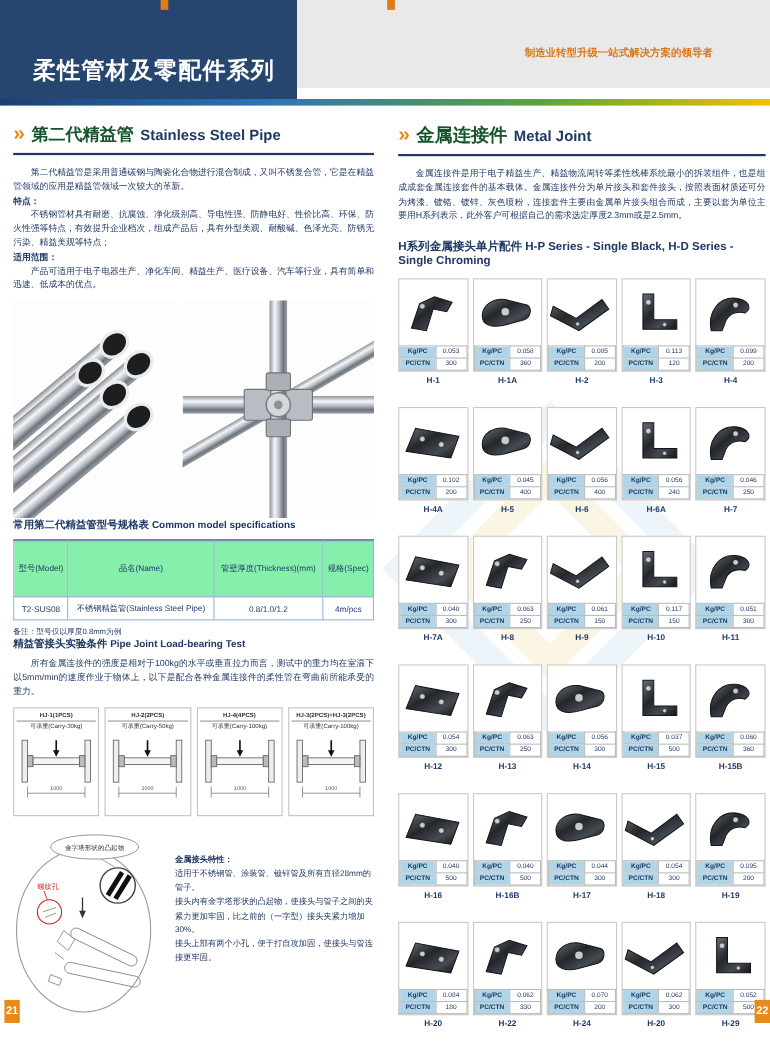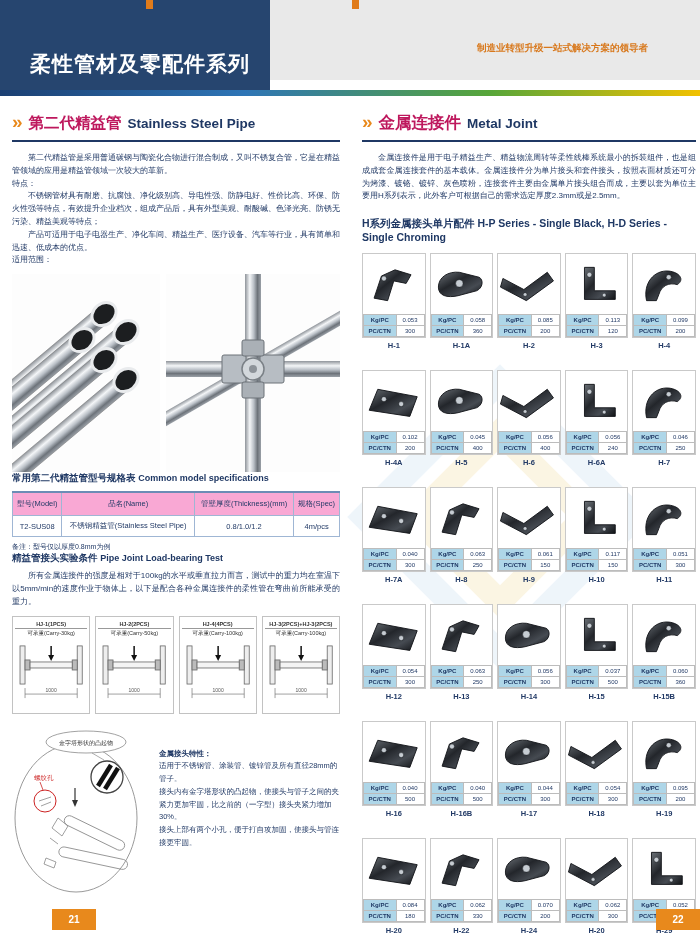--- a/index.html
+++ b/index.html
@@ -14,54 +14,54 @@
   .hdr-bar{position:absolute;left:0;top:90px;width:700px;height:6px;
            background:linear-gradient(90deg,#1b3f72 0%,#2e75b6 35%,#57a639 70%,#f2c100 100%);}
   .tab{position:absolute;top:0;width:7px;height:9px;background:#e07b1a;}
 
   
   .col-left{position:absolute;left:12px;top:112px;width:328px;}
   .col-right{position:absolute;left:362px;top:112px;width:334px;}
 
   .sec{display:flex;align-items:baseline;gap:6px;border-bottom:2.5px solid #1f3864;padding-bottom:6px;}
   .chev{color:#e8891c;font-weight:bold;font-size:19px;line-height:1;}
-  .sec-zh{font-size:15.5px;font-weight:bold;color:#be185d;}
+  .sec-zh{font-size:15.5px;font-weight:bold;color:#14532d;}
   .sec-en{font-size:13.5px;font-weight:bold;color:#1f3864;}
 
   .pt{font-size:8px;line-height:1.6;margin:0;text-align:justify;color:#223a66;}
   .indent{text-indent:2em;}
-  .plabel{font-weight:normal;}
+  .plabel{font-weight:bold;}
   .para-block{margin-top:10px;}
 
   
   .photos{display:flex;gap:6px;margin-top:7px;height:198px;}
   .photos svg{display:block;}
 
   .sub{font-size:9.5px;font-weight:bold;color:#1f3864;}
   .sub .en{font-size:9px;}
 
   table.spec{width:100%;border-collapse:collapse;margin-top:6px;font-size:7.5px;text-align:center;}
-  table.spec th{font-weight:normal;color:#223a66;border:1px solid #9fb6d4;border-top:2px solid #6c8cb5;padding:6px 2px;background:#f9a8d4;}
+  table.spec th{font-weight:normal;color:#223a66;border:1px solid #9fb6d4;border-top:2px solid #6c8cb5;padding:20px 2px;background:#86efac;}
   table.spec td{border:1px solid #9fb6d4;padding:5px 2px;}
   .note{font-size:7px;margin-top:5px;}
 
   .panels{display:flex;gap:5px;margin-top:7px;}
   .panel{flex:1;border:1px solid #c2c2c2;background:#fff;padding:4px 2px 5px;}
   .tp-title{font-size:5.5px;font-weight:bold;text-align:center;color:#333;border-bottom:1px solid #999;
             padding-bottom:1px;white-space:nowrap;overflow:hidden;}
   .tp-cap{font-size:5.5px;text-align:center;color:#333;margin-top:1px;white-space:nowrap;overflow:hidden;}
   svg.tp{width:100%;height:64px;margin-top:3px;}
 
   .bottom-left{display:flex;margin-top:8px;}
   .circle-svg{width:135px;height:172px;flex:none;}
   .features{margin-left:12px;padding-top:26px;font-size:7.5px;line-height:1.7;}
   .features .ft-title{font-weight:bold;}
 
-  .badge{position:absolute;bottom:20px;width:44px;height:21px;background:#e8891c;color:#fff;
-         font-size:10px;font-weight:bold;display:flex;align-items:center;justify-content:center;margin-left:48px;}
+  .badge{position:absolute;bottom:20px;width:14px;height:21px;background:#e8891c;color:#fff;
+         font-size:10px;font-weight:bold;display:flex;align-items:center;justify-content:center;}
   .badge-left{left:4px;} .badge-right{right:0;}
 
   
   .series{margin-top:14px;font-size:10.5px;font-weight:bold;color:#1f3864;}
   .grid{display:grid;grid-template-columns:repeat(5,1fr);column-gap:4px;row-gap:20px;margin-top:10px;}
   .cell{border:1px solid #c9c9c9;background:#fff;}
   .cell svg.photo{display:block;width:100%;height:60px;}
   table.mini{width:100%;border-collapse:collapse;font-size:6px;text-align:center;table-layout:fixed;}
   table.mini td{border:1px solid #bcbcbc;padding:1px 0;height:8px;overflow:hidden;}
   table.mini .lbl{background:#aed6e8;color:#1f3864;font-weight:bold;width:52%;}
@@ -121,22 +121,22 @@
     <div class="sec">
       <span class="chev">»</span>
       <span class="sec-zh">第二代精益管</span>
       <span class="sec-en">Stainless Steel Pipe</span>
     </div>
 
     <div class="para-block">
       <p class="pt indent">第二代精益管是采用普通碳钢与陶瓷化合物进行混合制成，又叫不锈复合管，它是在精益管领域的应用是精益管领域一次较大的革新。</p>
       <p class="pt plabel">特点：</p>
       <p class="pt indent">不锈钢管材具有耐磨、抗腐蚀、净化级别高、导电性强、防静电好、性价比高、环保、防火性强等特点，有效提升企业档次，组成产品后，具有外型美观、耐酸碱、色泽光亮、防锈无污染、精益美观等特点；</p>
+      <p class="pt plabel">适用范围：</p>
       <p class="pt indent">产品可适用于电子电器生产、净化车间、精益生产、医疗设备、汽车等行业，具有简单和迅速、低成本的优点。</p>
-      <p class="pt plabel">适用范围：</p>
     </div>
 
     <div class="photos">
       <svg width="148" height="198" viewBox="0 0 148 198">
         <rect width="148" height="198" fill="#fdfdfd"></rect>
         <g id="pipes">
             <rect x="83" y="40" width="18" height="230" fill="url(#silver)" stroke="#777" stroke-width=".5" transform="rotate(50 92 40)"></rect>
             <ellipse cx="92" cy="40" rx="10.5" ry="13" transform="rotate(50 92 40)" fill="#1c1e20" stroke="#e9ebed" stroke-width="3"></ellipse>
             <rect x="105" y="58" width="18" height="230" fill="url(#silver)" stroke="#777" stroke-width=".5" transform="rotate(50 114 58)"></rect>
             <ellipse cx="114" cy="58" rx="10.5" ry="13" transform="rotate(50 114 58)" fill="#1c1e20" stroke="#e9ebed" stroke-width="3"></ellipse>

